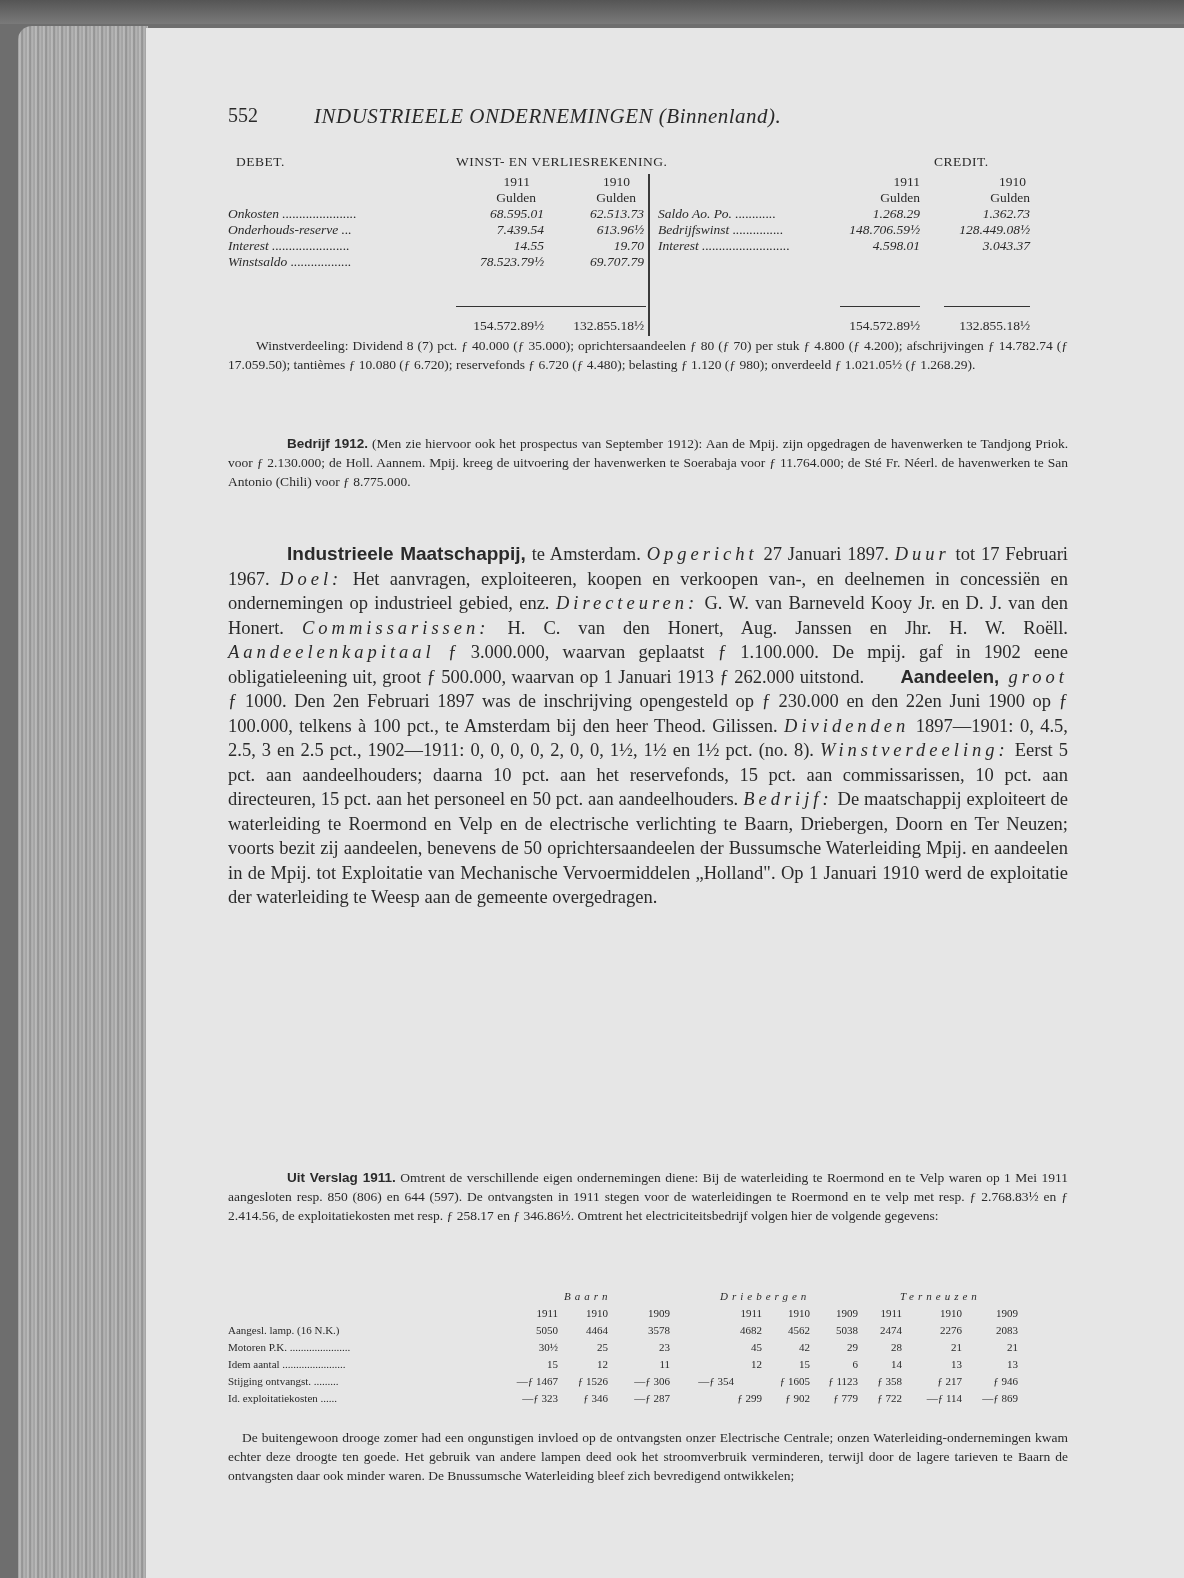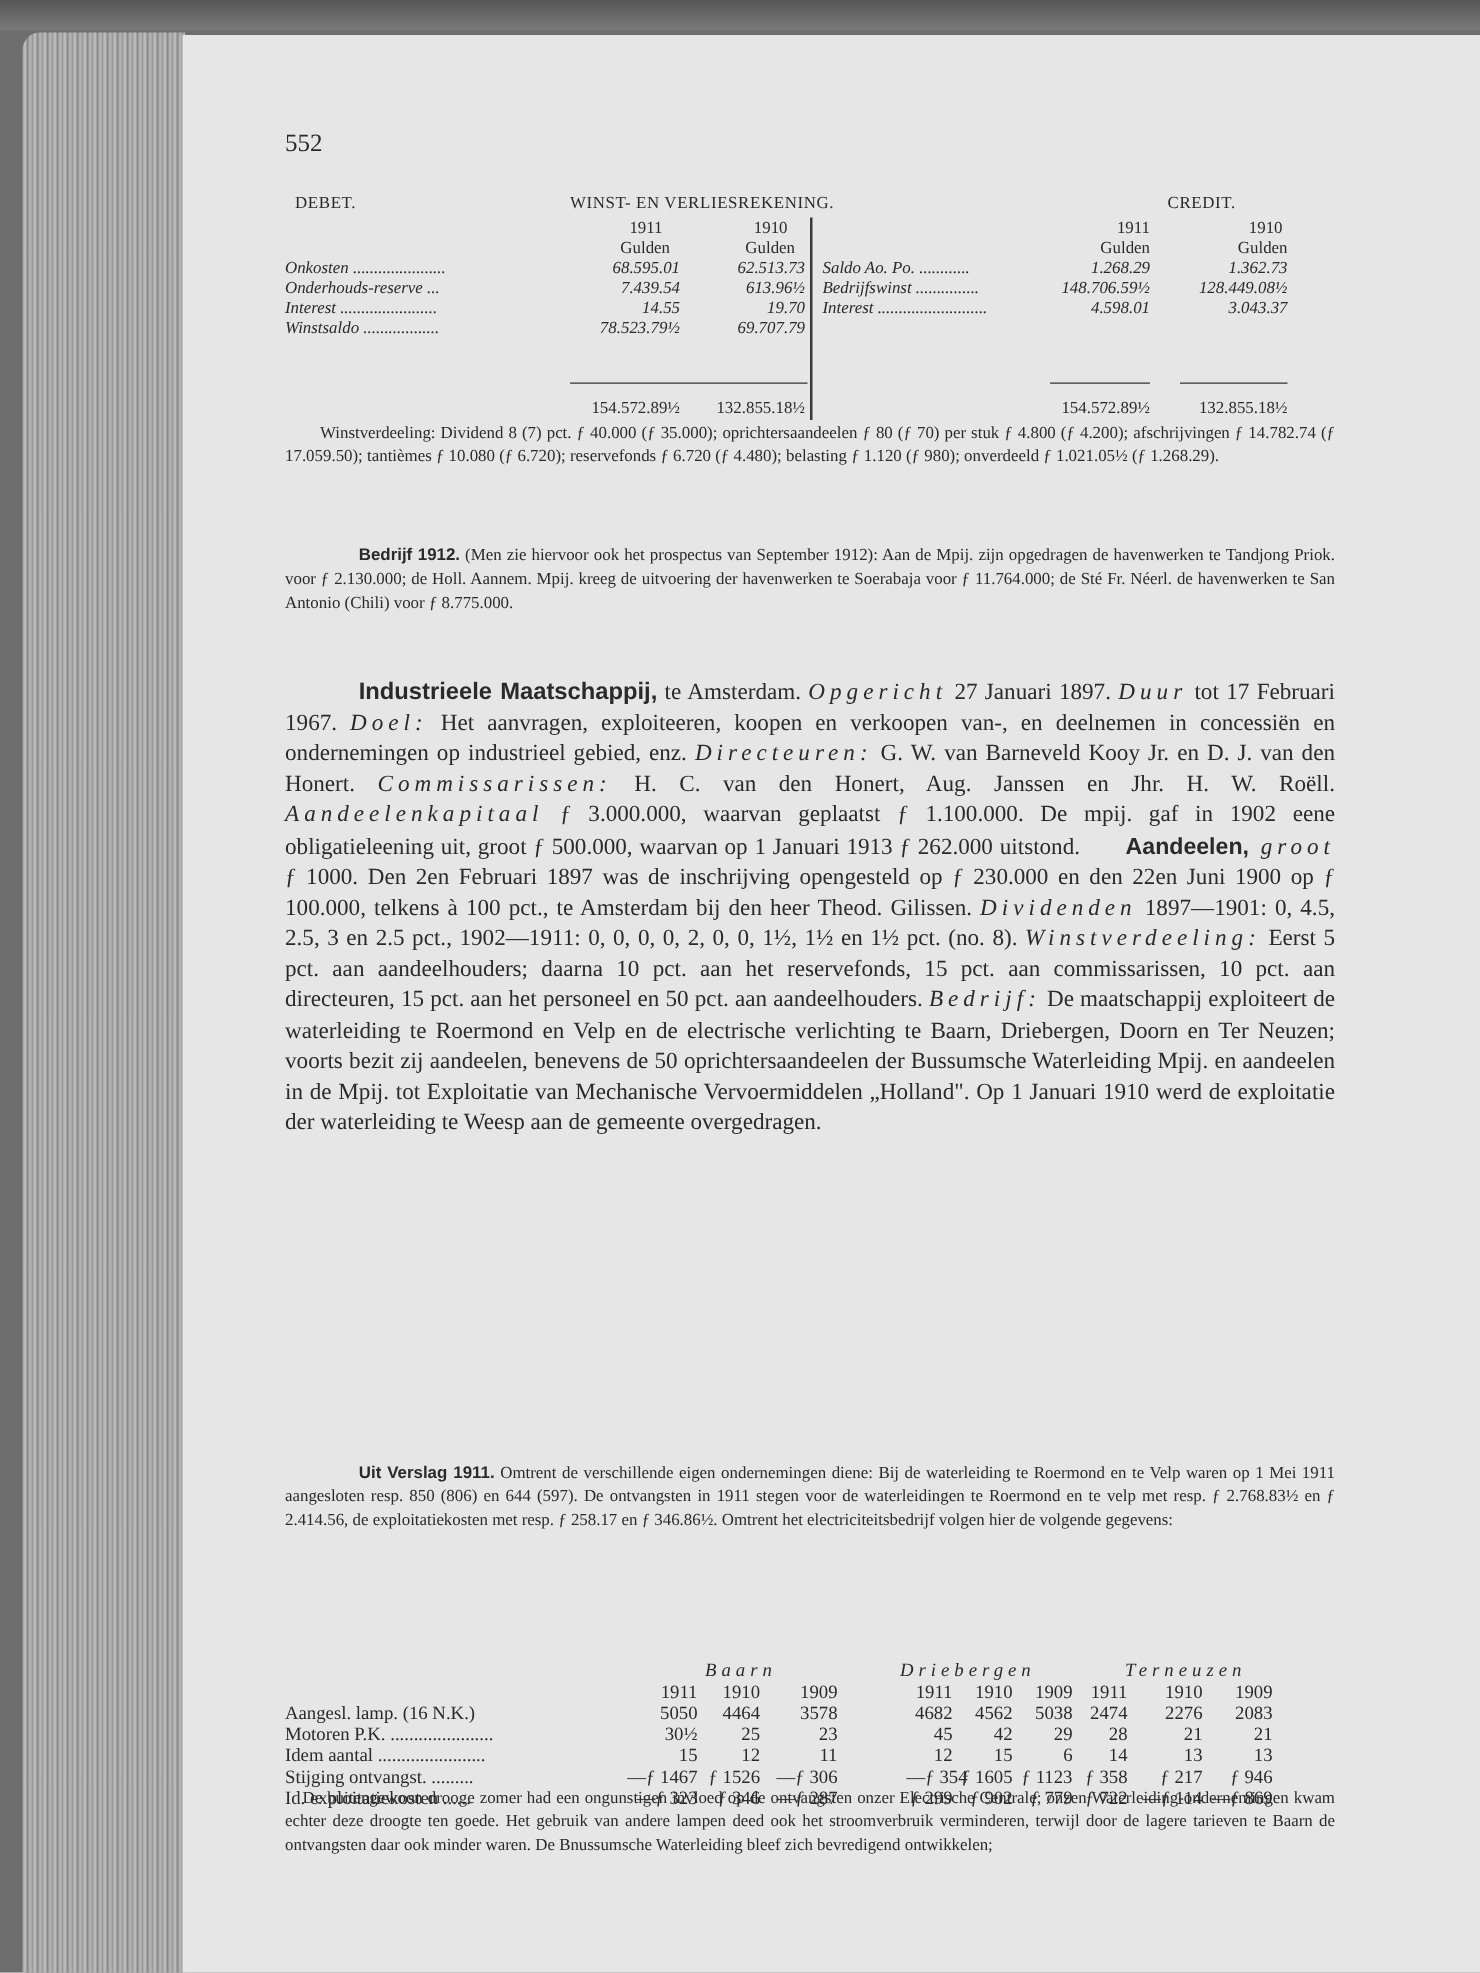--- a/index.html
+++ b/index.html
@@ -33,35 +33,36 @@
   .num { position:absolute; text-align:right; }
   .vline { position:absolute; left:420px; top:20px; width:2px; height:162px; background:#3a3a3a; }
   .uline { position:absolute; height:1px; background:#333; }
 
   .para { position:absolute; left:0; width:840px; text-align:justify; }
   .small { font-size:13.5px; line-height:19px; }
   .big { font-size:18.5px; line-height:24.5px; }
   .sans-bold { font-family:"Liberation Sans","DejaVu Sans",sans-serif; font-weight:bold;padding-left:31px; }
   .spaced { letter-spacing:4px;font-style:italic; }
 
-  .stat { position:absolute; top:1262px; left:0; width:840px; font-size:15px;margin-top:39px; }
+  .stat { position:absolute; top:1262px; left:0; width:840px; font-size:11px; }
   .stat .r { position:relative; height:17px; white-space:nowrap; }
   .stat .c { position:absolute; text-align:right; width:50px; }
 </style>
 </head>
 <body>
 
 <div class="top-shadow"></div>
 <div class="page-edges"></div>
 
 <div class="page">
   <div class="content">
 
     <div class="running-head">
       <span class="page-num">552</span>
+      <span class="running-title">INDUSTRIEELE ONDERNEMINGEN (Binnenland).</span>
     </div>
 
     <div class="acct">
       <div class="hdr">
         <span style="left:8px">DEBET.</span>
         <span style="left:228px">WINST- EN VERLIESREKENING.</span>
         <span style="left:706px">CREDIT.</span>
       </div>
       <div class="vline"></div>
 
@@ -190,21 +191,21 @@
         <span class="c" style="left:580px">6</span>
         <span class="c" style="left:624px">14</span>
         <span class="c" style="left:684px">13</span>
         <span class="c" style="left:740px">13</span>
       </div>
       <div class="r">
         <span>Stijging ontvangst. .........</span>
         <span class="c" style="left:262px;width:68px">—ƒ 1467</span>
         <span class="c" style="left:320px;width:60px">ƒ 1526</span>
         <span class="c" style="left:376px;width:66px">—ƒ 306</span>
-        <span class="c" style="left:472px;width:74px">—ƒ 354</span>
+        <span class="c" style="left:432px;width:74px">—ƒ 354</span>
         <span class="c" style="left:522px;width:60px">ƒ 1605</span>
         <span class="c" style="left:570px;width:60px">ƒ 1123</span>
         <span class="c" style="left:614px;width:60px">ƒ 358</span>
         <span class="c" style="left:674px;width:60px">ƒ 217</span>
         <span class="c" style="left:730px;width:60px">ƒ 946</span>
       </div>
       <div class="r">
         <span>Id. exploitatiekosten ......</span>
         <span class="c" style="left:262px;width:68px">—ƒ 323</span>
         <span class="c" style="left:320px;width:60px">ƒ 346</span>

